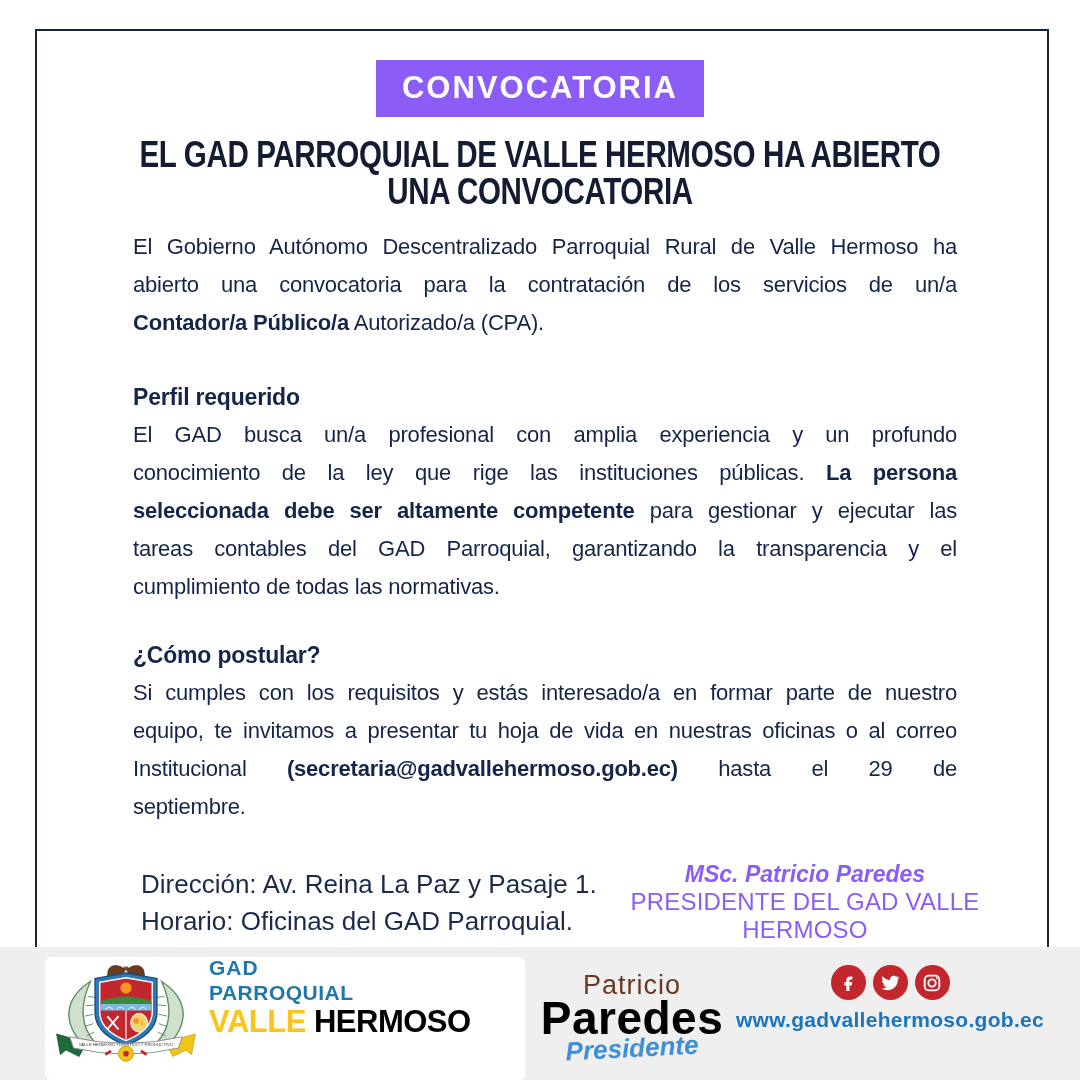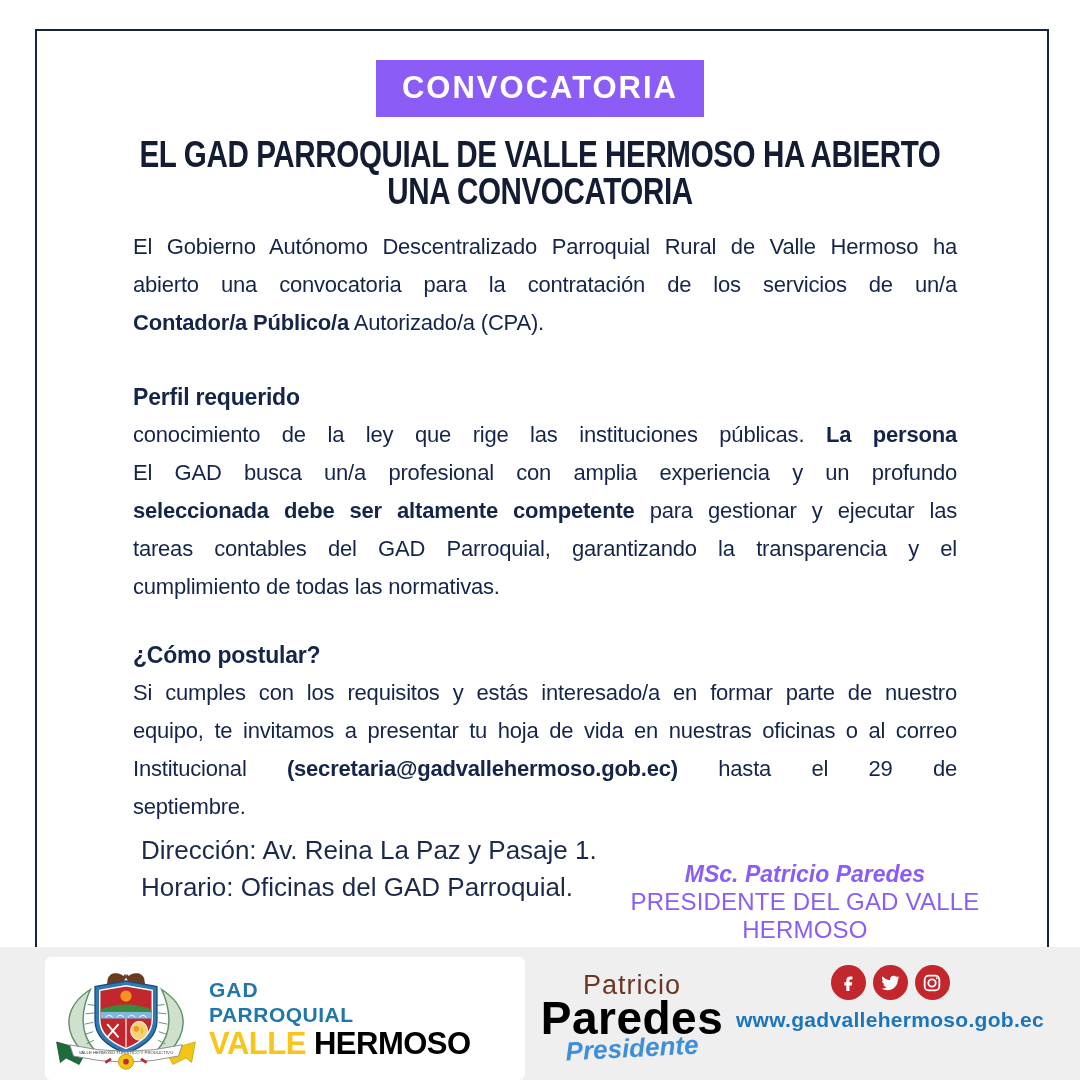--- a/index.html
+++ b/index.html
@@ -14,27 +14,27 @@
        color:#131c33;font-weight:800;font-size:37px;line-height:37px;}
   .headline .hl-line{transform:scaleX(0.80);letter-spacing:-0.5px;}
   .content{position:absolute;left:133px;top:228px;width:824px;font-size:22px;
        line-height:38px;color:#15254a;letter-spacing:-0.2px;}
   .tline{text-align:justify;text-align-last:justify;}
   .tline.last{text-align-last:left;}
   .b{font-weight:bold;}
   .sec-heading{font-weight:bold;font-size:23px;line-height:38px;margin:0;}
   .sec-heading.first{margin-top:36px;}
   .sec-heading.second{margin-top:30px;}
-  .contact{position:absolute;left:141px;top:832px;font-size:26px;line-height:37px;color:#1b2a4a;}
+  .contact{position:absolute;left:141px;top:866px;font-size:26px;line-height:37px;color:#1b2a4a;}
   .signature{position:absolute;left:620px;top:860px;width:370px;text-align:center;color:#8b5cf6;}
   .sig-name{font-weight:bold;font-style:italic;font-size:23px;line-height:28px;}
   .sig-title{font-size:24px;line-height:28px;letter-spacing:0.2px;}
   .footer{position:absolute;left:0;top:947px;width:1080px;height:133px;background:#efefef;}
   .logo-box{position:absolute;left:45px;top:10px;width:480px;height:123px;background:#ffffff;
-       border-radius:6px;display:flex;align-items:center;}
+       border-radius:6px;display:flex;}
   .crest{margin-left:6px;flex:0 0 auto;}
   .org-text{margin-left:8px;line-height:1;}
   .org-l1{font-size:21px;font-weight:800;color:#2177a9;letter-spacing:1px;}
   .org-l2{font-size:21px;font-weight:800;color:#2177a9;letter-spacing:0.5px;margin-top:4px;}
   .org-l3{font-size:31px;font-weight:800;margin-top:3px;letter-spacing:-0.5px;white-space:nowrap;}
   .valle{color:#f9c51a;}
   .hermoso{color:#000000;}
   .pp-logo{position:absolute;left:534px;top:25px;width:196px;text-align:center;line-height:1;}
   .pp-first{font-size:27px;font-weight:400;color:#6b3723;letter-spacing:1px;}
   .pp-last{font-size:46px;font-weight:800;color:#000000;margin-top:-4px;letter-spacing:0.5px;}
@@ -61,22 +61,22 @@
 </div>
 
 <div class="content">
   <div class="para">
       <div class="tline"><span>El Gobierno Autónomo Descentralizado Parroquial Rural de Valle Hermoso ha</span></div>
       <div class="tline"><span>abierto una convocatoria para la contratación de los servicios de un/a</span></div>
       <div class="tline last"><span class="b">Contador/a Público/a</span><span> Autorizado/a (CPA).</span></div>
     </div>
   <div class="sec-heading first">Perfil requerido</div>
   <div class="para">
+      <div class="tline"><span>El GAD busca un/a profesional con amplia experiencia y un profundo</span></div>
       <div class="tline"><span>conocimiento de la ley que rige las instituciones públicas. </span><span class="b">La persona</span></div>
-      <div class="tline"><span>El GAD busca un/a profesional con amplia experiencia y un profundo</span></div>
       <div class="tline"><span class="b">seleccionada debe ser altamente competente</span><span> para gestionar y ejecutar las</span></div>
       <div class="tline"><span>tareas contables del GAD Parroquial, garantizando la transparencia y el</span></div>
       <div class="tline last"><span>cumplimiento de todas las normativas.</span></div>
     </div>
   <div class="sec-heading second">¿Cómo postular?</div>
   <div class="para">
       <div class="tline"><span>Si cumples con los requisitos y estás interesado/a en formar parte de nuestro</span></div>
       <div class="tline"><span>equipo, te invitamos a presentar tu hoja de vida en nuestras oficinas o al correo</span></div>
       <div class="tline"><span>Institucional </span><span class="b">(secretaria@gadvallehermoso.gob.ec)</span><span> hasta el 29 de</span></div>
       <div class="tline last"><span>septiembre.</span></div>

